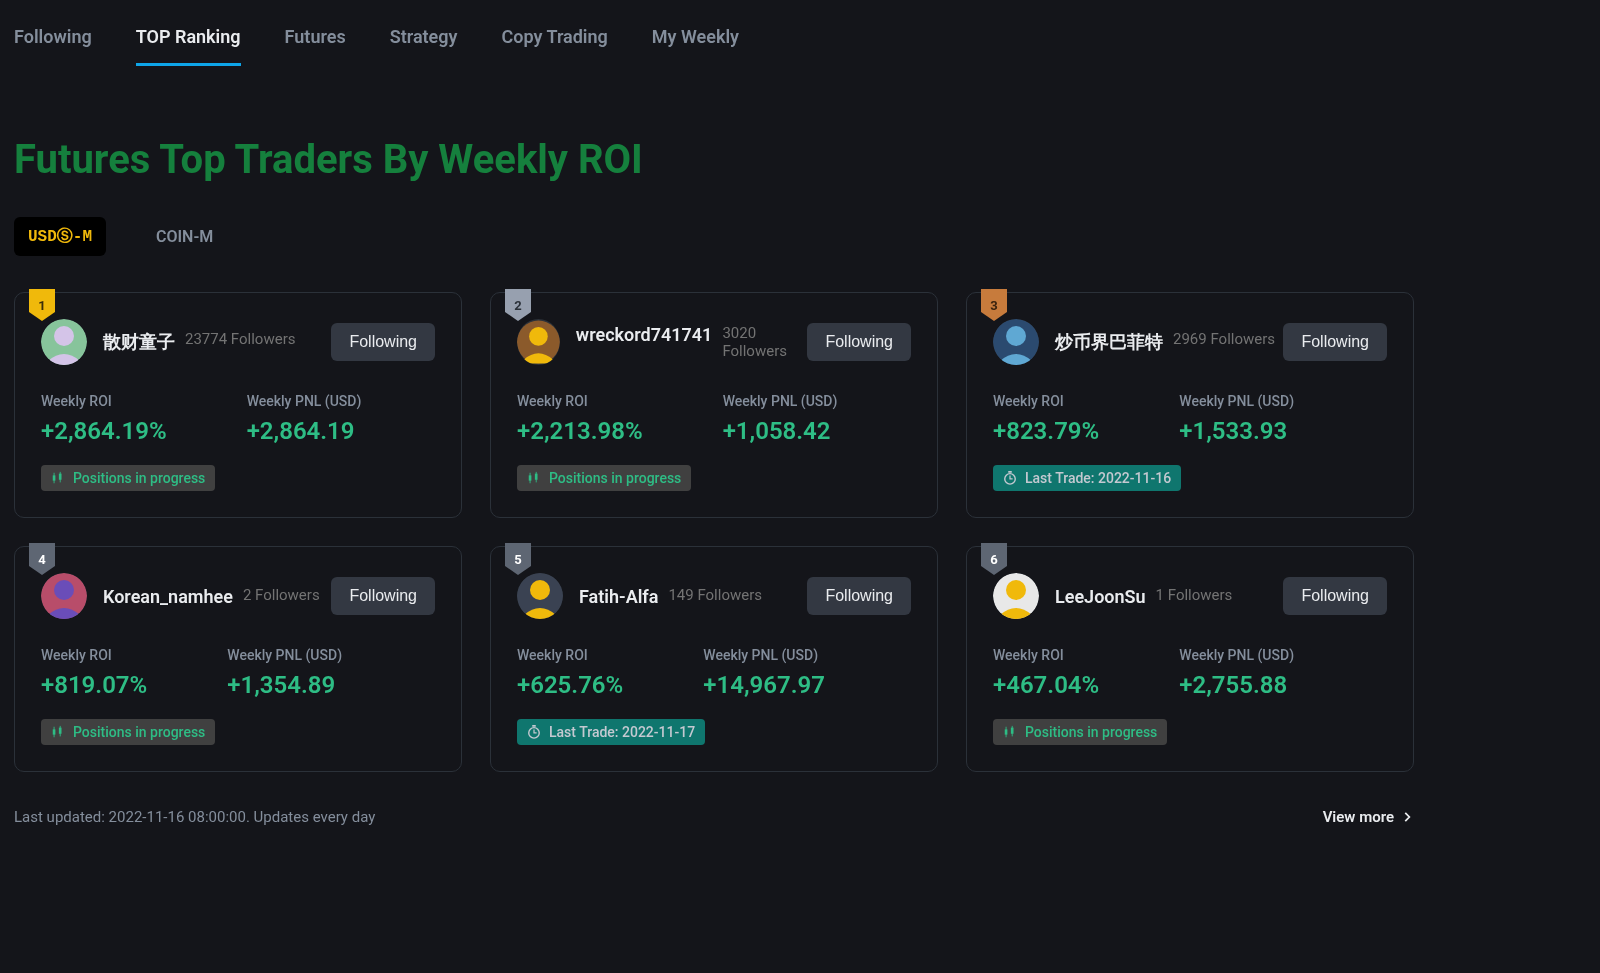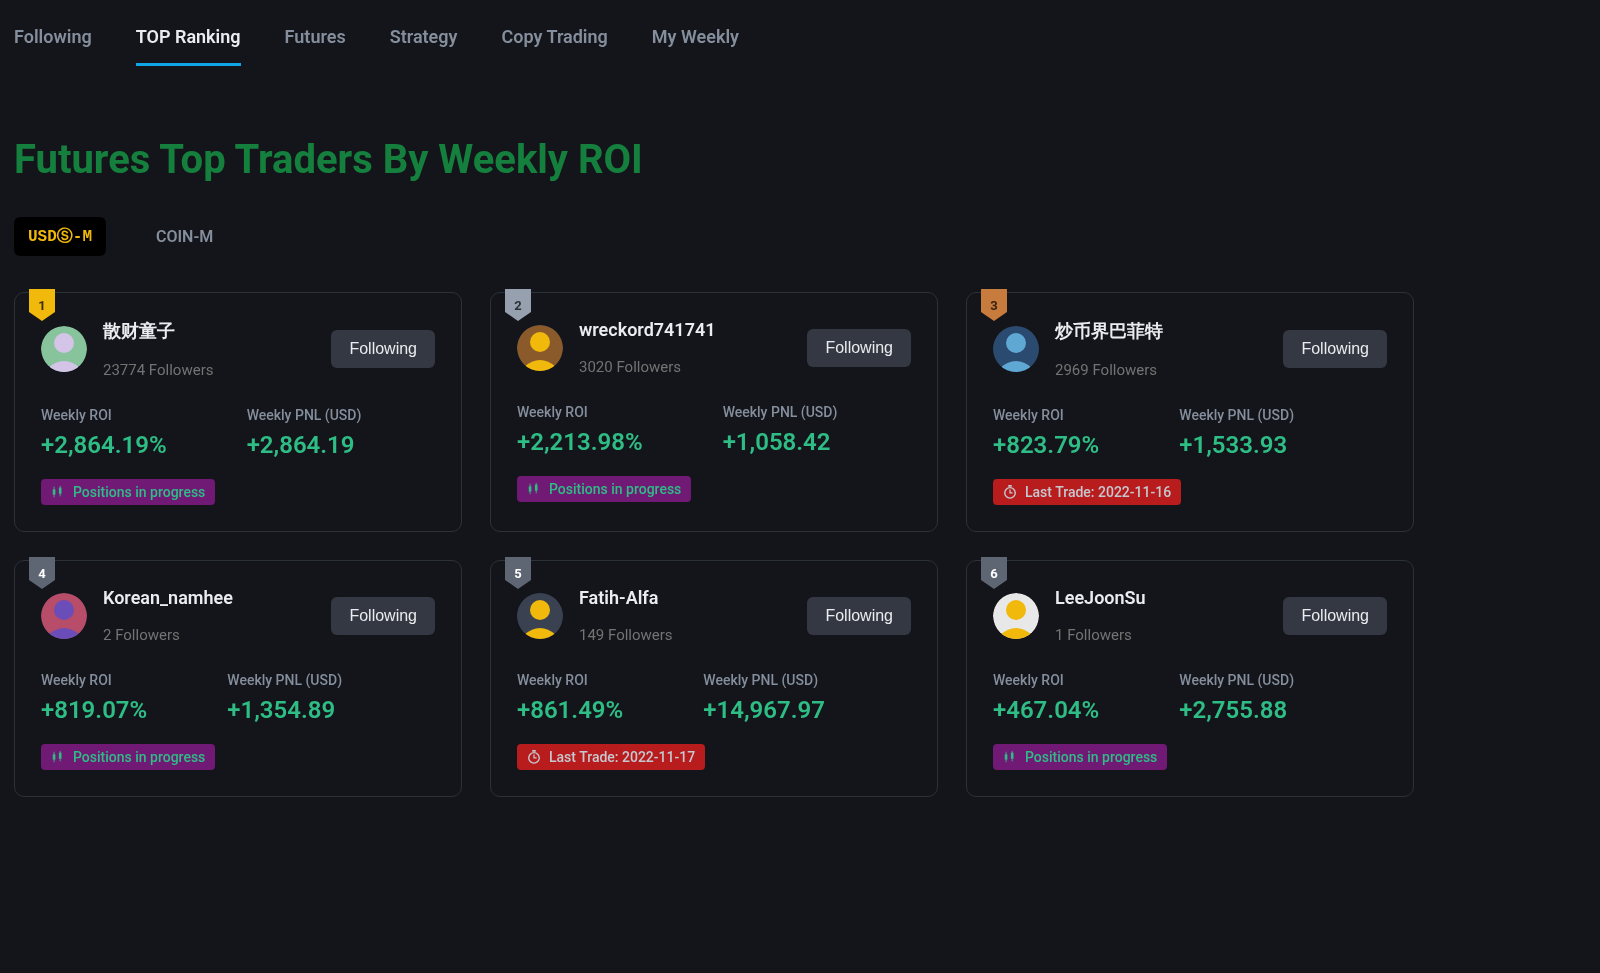--- a/index.html
+++ b/index.html
@@ -67,21 +67,21 @@
   .rank-badge.silver { background: #97a0af; color: #2b3139; }
   .rank-badge.bronze { background: #c77b3c; color: #3a230e; }
 
   .card-head { display: flex; align-items: center; justify-content: space-between; margin-bottom: 28px; }
   .user { display: flex; align-items: center; gap: 16px; }
   .avatar {
     width: 46px; height: 46px; border-radius: 50%;
     background: #2b3139; display:flex; align-items:center; justify-content:center;
     overflow:hidden;
   }
-  .user-info { display:flex; flex-direction:column; gap:18px; }
+  .user-info { display:flex; flex-direction:row; gap:10px; }
   .uname { font-size: 18px; font-weight: 600; }
   .ufollow { font-size: 15px; color: #737373; }
 
   .follow-btn {
     background: #333842;
     color: #eaecef;
     border: none;
     border-radius: 6px;
     padding: 10px 18px;
     font-size: 16px;
@@ -92,22 +92,22 @@
   .stats { display:flex; gap: 80px; margin-bottom: 20px; }
   .stat { display:flex; flex-direction:column; gap:8px; }
   .stat-label { font-size: 14px; color: #848e9c; font-weight: 500; }
   .stat-value { font-size: 24px; font-weight: 600; color: #2ebd85; }
 
   .chip {
     display: inline-flex; align-items:center; gap:8px;
     font-size: 14px; font-weight: 500;
     padding: 5px 10px; border-radius: 4px;
   }
-  .chip.prog { background: #701a75; color: #2ebd85; }
-  .chip.last { background: #b91c1c; color: #c4c9d1; }
+  .chip.prog { background: #404040; color: #2ebd85; }
+  .chip.last { background: #0f766e; color: #c4c9d1; }
   .chip svg { flex-shrink:0; }
 
   .footer {
     display:flex; justify-content:space-between; align-items:center;
     margin-top: 36px;
     font-size: 15px;
     color: #848e9c;
   }
   .view-more {
     display:flex; align-items:center; gap:6px;
@@ -278,21 +278,21 @@
             </div>
             <div class="user-info">
               <div class="uname">Fatih-Alfa</div>
               <div class="ufollow">149 Followers</div>
             </div>
           </div>
           <button class="follow-btn">Following</button>
         </div><div class="stats">
           <div class="stat">
             <div class="stat-label">Weekly ROI</div>
-            <div class="stat-value">+861.49%</div>
+            <div class="stat-value">+625.76%</div>
           </div>
           <div class="stat">
             <div class="stat-label">Weekly PNL (USD)</div>
             <div class="stat-value">+14,967.97</div>
           </div>
         </div><div class="chip last">
           <svg width="14" height="14" viewBox="0 0 16 16" fill="#c4c9d1">
             <rect x="6" y="0" width="4" height="2"></rect>
             <circle cx="8" cy="9" r="6" fill="none" stroke="#c4c9d1" stroke-width="1.6"></circle>
             <path d="M8 5 L8 9 L11 9" stroke="#c4c9d1" stroke-width="1.4" fill="none"></path>
@@ -327,14 +327,23 @@
           <svg width="14" height="14" viewBox="0 0 16 16">
             <rect x="2" y="5" width="3" height="6" fill="#2ebd85"></rect>
             <rect x="3" y="2" width="1" height="12" fill="#2ebd85"></rect>
             <rect x="9" y="3" width="3" height="7" fill="#2ebd85"></rect>
             <rect x="10" y="1" width="1" height="12" fill="#2ebd85"></rect>
           </svg>
           <span>Positions in progress</span>
         </div></div>
     </div>
 
+  <div class="footer">
+    <div>Last updated: 2022-11-16 08:00:00. Updates every day</div>
+    <div class="view-more">
+      <span>View more</span>
+      <svg width="14" height="14" viewBox="0 0 24 24" fill="none" stroke="#eaecef" stroke-width="3">
+          <path d="M9 5l7 7-7 7"></path>
+        </svg>
+    </div>
+  </div>
 
 </div>
 
 </body></html>

